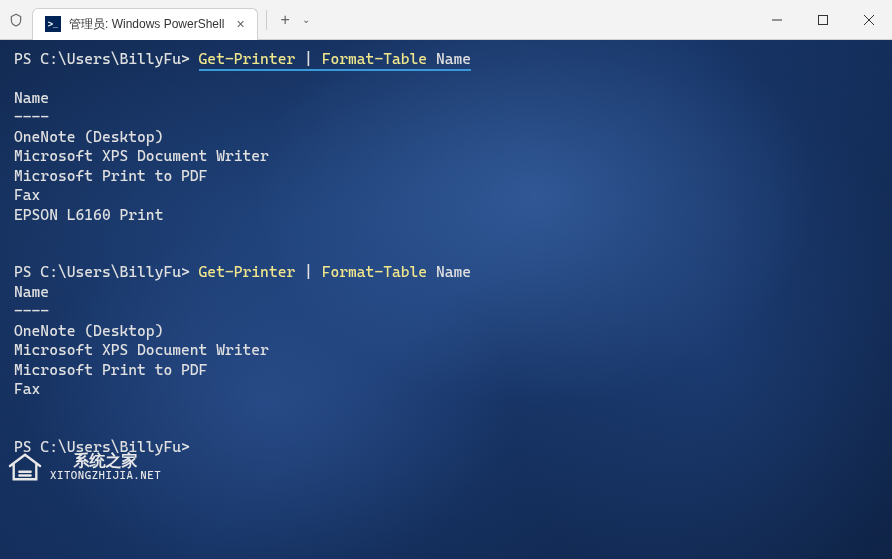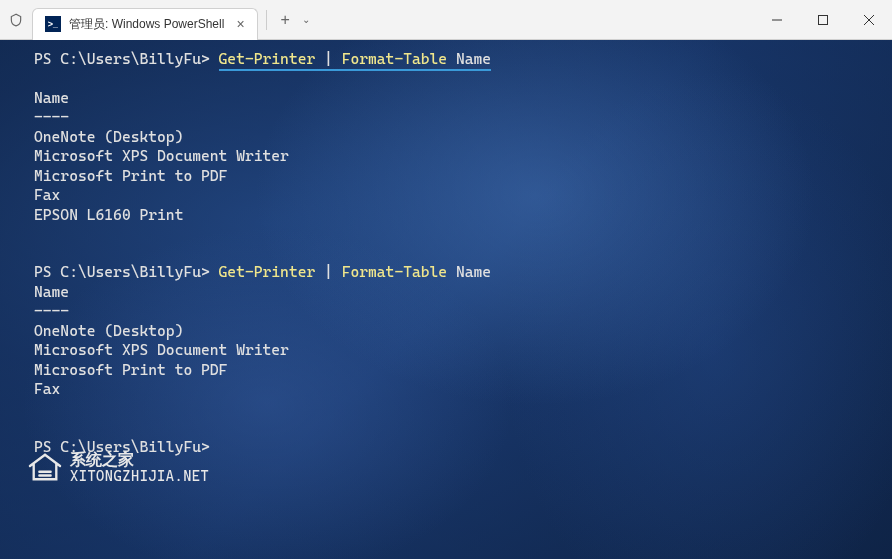--- a/index.html
+++ b/index.html
@@ -88,21 +88,21 @@
     .terminal::before {
       content: "";
       position: absolute;
       inset: 0;
       background:
         radial-gradient(ellipse 400px 300px at 60% 30%, rgba(80,130,200,0.4), transparent 70%),
         radial-gradient(ellipse 350px 250px at 30% 70%, rgba(60,100,170,0.4), transparent 70%),
         radial-gradient(ellipse 300px 400px at 80% 60%, rgba(40,80,150,0.35), transparent 70%);
       z-index: 0;
     }
-    .terminal > div { position: relative; z-index: 1; margin-left: 20px; }
+    .terminal > div { position: relative; z-index: 1; }
     .line { white-space: pre; }
     .prompt { color: #e0e0e0; }
     .cmd-yellow { color: #f0e68c; }
     .cmd-param { color: #b8c4d0; }
     .cmd-string { color: #6fc3df; }
     .underline {
       border-bottom: 2px solid #3a9ad9;
       padding-bottom: 1px;
     }
     .blank { height: 19px; }
@@ -113,23 +113,23 @@
       display: flex;
       align-items: center;
       gap: 6px;
       color: #e8e8e8;
       z-index: 2;
     }
     .watermark-icon {
       width: 38px;
       height: 32px;
     }
-    .watermark-text { display: flex; flex-direction: column; line-height: 1.1; }
+    .watermark-text { display: flex; flex-direction: column; line-height: 1.1; text-align: center; }
     .watermark-main { font-size: 16px; font-weight: 600; }
-    .watermark-sub { font-size: 14px; letter-spacing: 0.5px; }
+    .watermark-sub { font-size: 11px; letter-spacing: 0.5px; }
   </style>
 </head>
 <body>
 
 <div class="window">
   <div class="titlebar">
     <div class="app-icon">
       <svg width="14" height="14" viewBox="0 0 24 24" fill="none" stroke="currentColor" stroke-width="2">
           <path d="M12 2 L4 6 v6 c0 5 3.5 9 8 10 c4.5-1 8-5 8-10 V6 L12 2z"></path>
         </svg>

